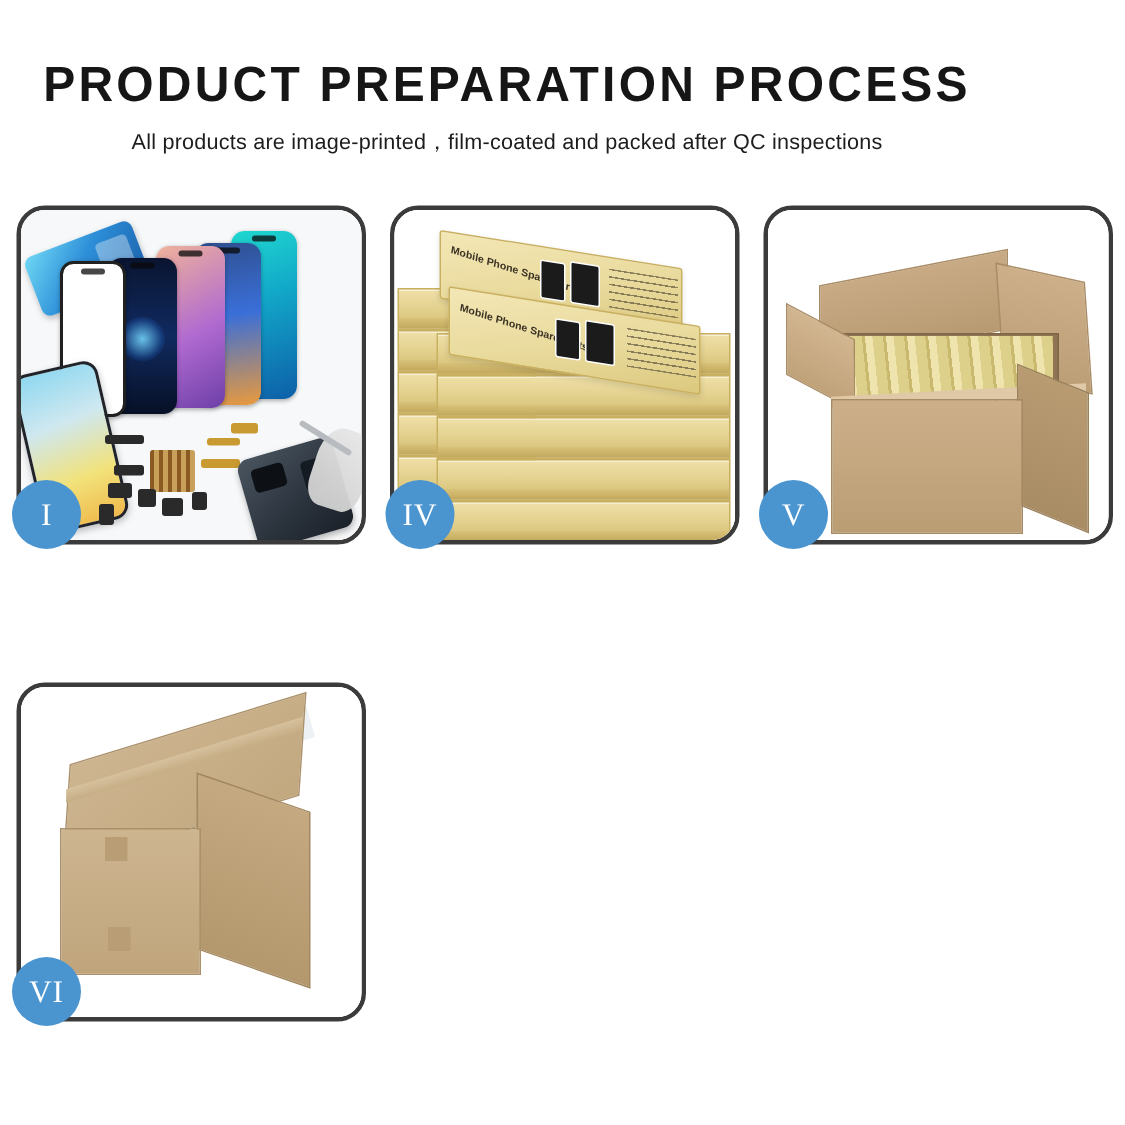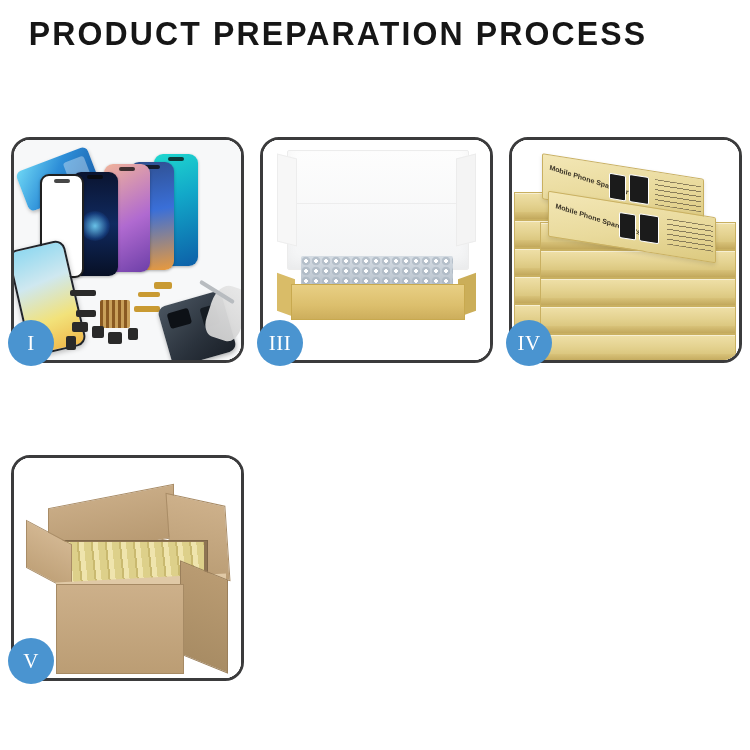--- a/index.html
+++ b/index.html
@@ -11,21 +11,21 @@
     width: 750px;
     height: 750px;
     font-family: "Liberation Sans", sans-serif;
     overflow: hidden;
     position: relative;
   }
 
   
   #header {
     width: 676px;
-    padding-top: 14px;
+    padding-top: 36px;
     text-align: center;
   }
   #title {
     font-family: "Liberation Sans", sans-serif;
     font-size: 33px;
     font-weight: bold;
     color: #161616;
     letter-spacing: 2.2px;
     line-height: 40px;
     transform: scaleX(0.97);
@@ -223,20 +223,21 @@
     background:linear-gradient(180deg,#c5aa81,#b3976d); border:1px solid #a28760; transform:skewY(19deg); }
   .c6-tab1 { position:absolute; left:56px; top:100px; width:15px; height:16px; background:#b99d74; }
   .c6-tab2 { position:absolute; left:58px; top:160px; width:15px; height:16px; background:#b99d74; }
   .c6-tape { position:absolute; left:150px; top:18px; width:44px; height:22px; background:rgba(230,235,240,.7); transform:rotate(-16deg); border-radius:2px; }
 </style>
 </head>
 <body>
 
 <div id="header">
   <div id="title">PRODUCT PREPARATION PROCESS</div>
+  <div id="subtitle">All products are image-printed，film-coated and packed after QC inspections</div>
 </div>
 
 <div id="grid">
 
   <div class="panel">
     <div class="panel-inner">
       <div class="p1-bg"></div>
 
       <div class="blue-flex"></div>
 
@@ -275,33 +276,20 @@
         <div class="pt" style="left:-2px; top:56px; width:10px; height:14px;"></div>
         <div class="backhousing"></div>
         <div class="hand"></div>
         <div class="tweez"></div>
       </div>
     </div>
     <div class="badge">I</div>
   </div>
 
 
-  <div class="panel">
-    <div class="panel-inner">
-      <div class="p3-bg"></div>
-      <div class="b3-lidback"></div>
-      <div class="b3-wing-l"></div>
-      <div class="b3-wing-r"></div>
-      <div class="b3-bubble"></div>
-      <div class="b3-side-l"></div>
-      <div class="b3-side-r"></div>
-      <div class="b3-front"></div>
-    </div>
-    <div class="badge">III</div>
-  </div>
 
   <div class="panel">
     <div class="panel-inner">
       <div class="p4-bg"></div>
 
       <div class="stackL">
         <div class="kbox" style="top:0px;">
             <span class="edge"></span>
           </div>
         <div class="kbox" style="top:28px;">
@@ -361,14 +349,27 @@
       <div class="c5-inner"></div>
       <div class="c5-contents"></div>
       <div class="c5-flap-left"></div>
       <div class="c5-rim"></div>
       <div class="c5-side"></div>
       <div class="c5-body"></div>
     </div>
     <div class="badge">V</div>
   </div>
 
+  <div class="panel">
+    <div class="panel-inner">
+      <div class="p6-bg"></div>
+      <div class="c6-tape"></div>
+      <div class="c6-top"></div>
+      <div class="c6-top-seam"></div>
+      <div class="c6-right"></div>
+      <div class="c6-front"></div>
+      <div class="c6-tab1"></div>
+      <div class="c6-tab2"></div>
+    </div>
+    <div class="badge">VI</div>
+  </div>
 
 </div>
 
 </body></html>

